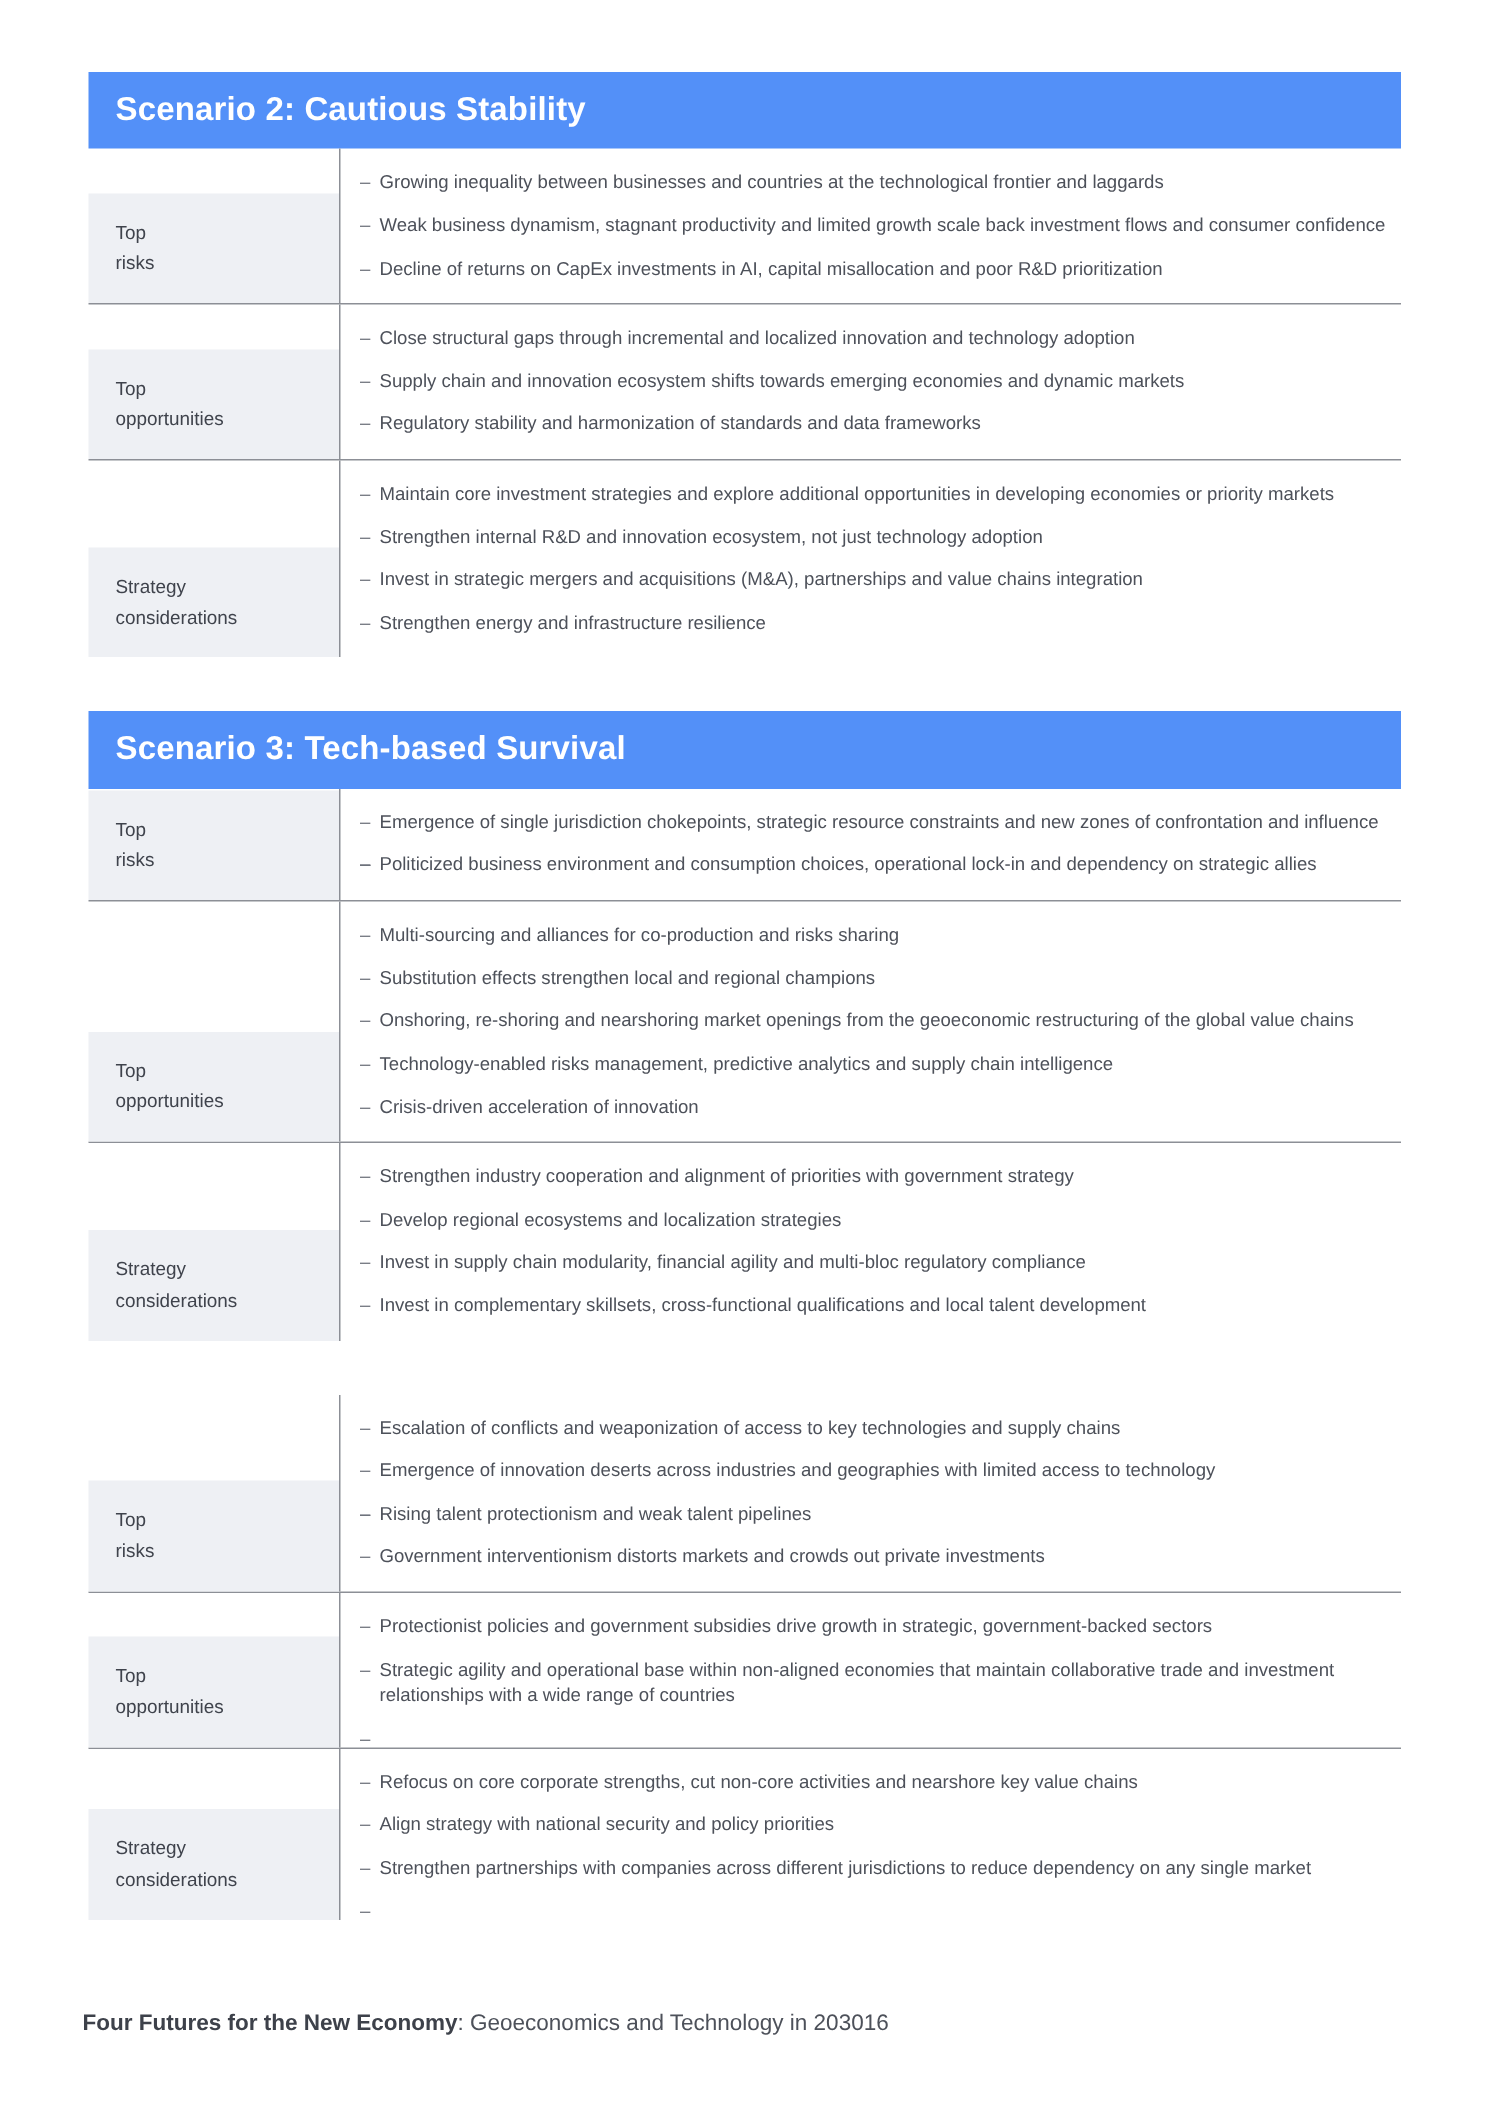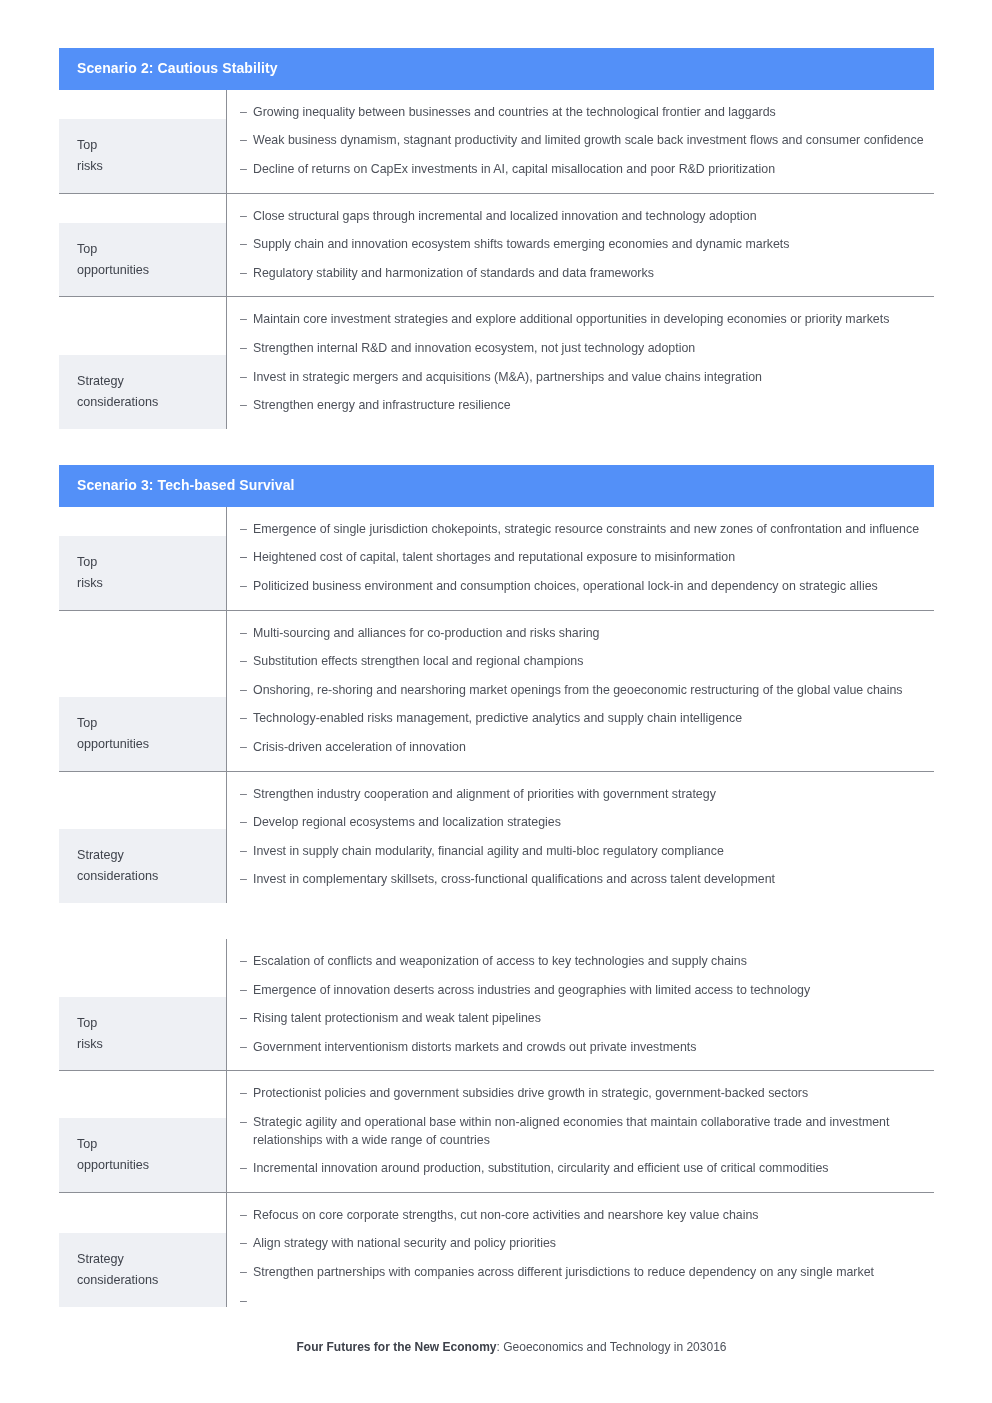--- a/index.html
+++ b/index.html
@@ -23,21 +23,21 @@
 
   
   .scenario {
     margin-bottom: 36px;
   }
   .scenario:last-of-type { margin-bottom: 0; }
 
   .scenario-header {
     background: #5390f8;
     color: #ffffff;
-    font-size: 14px;
+    font-size: 22px;
     font-weight: 600;
     letter-spacing: 0.1px;
     padding: 12px 0 13px 18px;
     line-height: 1.2;
   }
 
   .scenario-body {
     display: block;
   }
 
@@ -84,25 +84,25 @@
   ul.bullets li .dash {
     position: absolute;
     left: 13px;
     top: 0;
     color: #6e727b;
   }
 
   
   .footer {
     position: absolute;
-    left: 74px;
+    left: 55px;
     top: 1340px;
     width: 875px;
-    text-align: center;
-    font-size: 12px;
+    text-align: left;
+    font-size: 15px;
     color: #4d515a;
     white-space: nowrap;
   }
   .footer .ftitle { font-weight: bold; color: #3d414a; }
   .footer .fsub { color: #55596'0; }
   .footer .fpage { font-weight: bold; color: #3d414a; margin-left: 16px; }
 </style>
 </head>
 <body>
 
@@ -157,21 +157,21 @@
       <div class="scenario-body">
         <div class="row">
           <div class="row-label">
             <span class="lbl-line">Top</span>
             <span class="lbl-line">risks</span>
           </div>
           <div class="row-content">
             <ul class="bullets">
               <li><span class="dash">–</span><span>Emergence of single jurisdiction chokepoints, strategic resource constraints and new zones of confrontation and influence</span></li>
               <li><span class="dash">–</span></li>
-              <li><span class="dash">–</span><span>Heightened cost of capital, talent shortages and reputational exposure to misinformation</span></li>
+              <li><span class="dash">–</span></li>
               <li><span class="dash">–</span><span>Politicized business environment and consumption choices, operational lock-in and dependency on strategic allies</span></li>
             </ul>
           </div>
         </div>
         <div class="row">
           <div class="row-label">
             <span class="lbl-line">Top</span>
             <span class="lbl-line">opportunities</span>
           </div>
           <div class="row-content">
@@ -187,21 +187,21 @@
         <div class="row">
           <div class="row-label">
             <span class="lbl-line">Strategy</span>
             <span class="lbl-line">considerations</span>
           </div>
           <div class="row-content">
             <ul class="bullets">
               <li><span class="dash">–</span><span>Strengthen industry cooperation and alignment of priorities with government strategy</span></li>
               <li><span class="dash">–</span><span>Develop regional ecosystems and localization strategies</span></li>
               <li><span class="dash">–</span><span>Invest in supply chain modularity, financial agility and multi-bloc regulatory compliance</span></li>
-              <li><span class="dash">–</span><span>Invest in complementary skillsets, cross-functional qualifications and across talent development</span></li>
+              <li><span class="dash">–</span><span>Invest in complementary skillsets, cross-functional qualifications and local talent development</span></li>
             </ul>
           </div>
         </div>
       </div>
     </div>
     <div class="scenario">
       <div class="scenario-body">
         <div class="row">
           <div class="row-label">
             <span class="lbl-line">Top</span>
@@ -219,21 +219,21 @@
         </div>
         <div class="row">
           <div class="row-label">
             <span class="lbl-line">Top</span>
             <span class="lbl-line">opportunities</span>
           </div>
           <div class="row-content">
             <ul class="bullets">
               <li><span class="dash">–</span><span>Protectionist policies and government subsidies drive growth in strategic, government-backed sectors</span></li>
               <li><span class="dash">–</span><span>Strategic agility and operational base within non-aligned economies that maintain collaborative trade and investment relationships with a wide range of countries</span></li>
-              <li><span class="dash">–</span><span>Incremental innovation around production, substitution, circularity and efficient use of critical commodities</span></li>
+              <li><span class="dash">–</span></li>
             </ul>
           </div>
         </div>
         <div class="row">
           <div class="row-label">
             <span class="lbl-line">Strategy</span>
             <span class="lbl-line">considerations</span>
           </div>
           <div class="row-content">
             <ul class="bullets">

